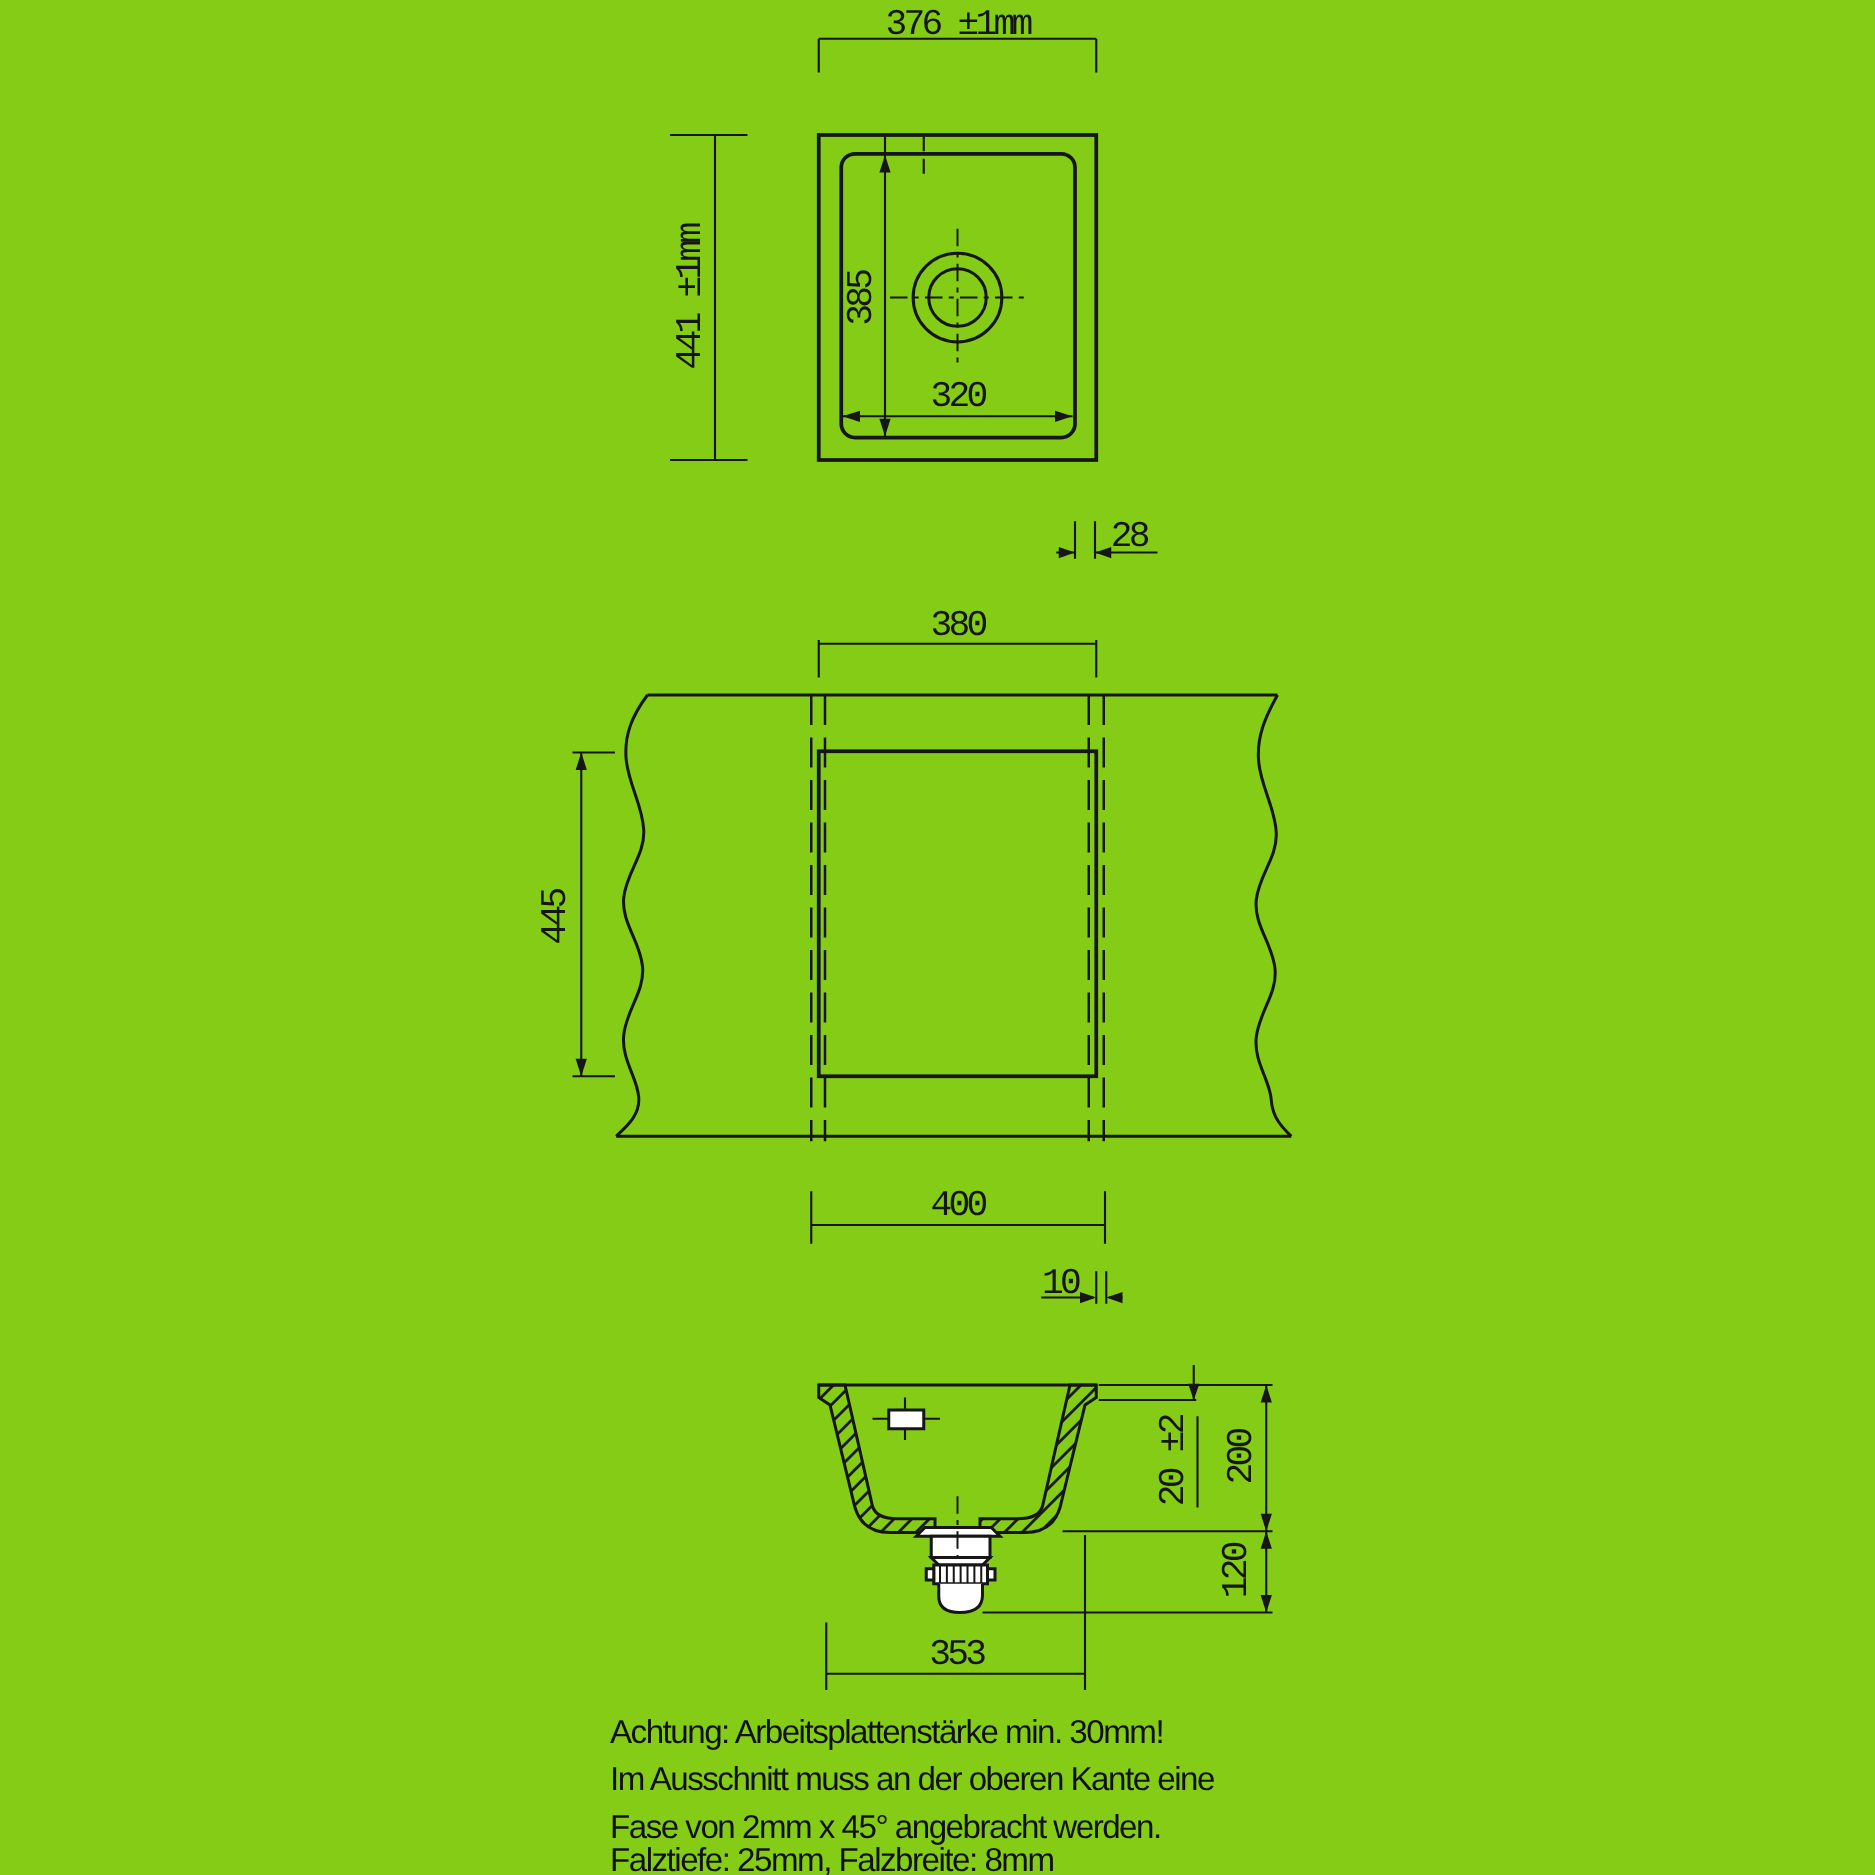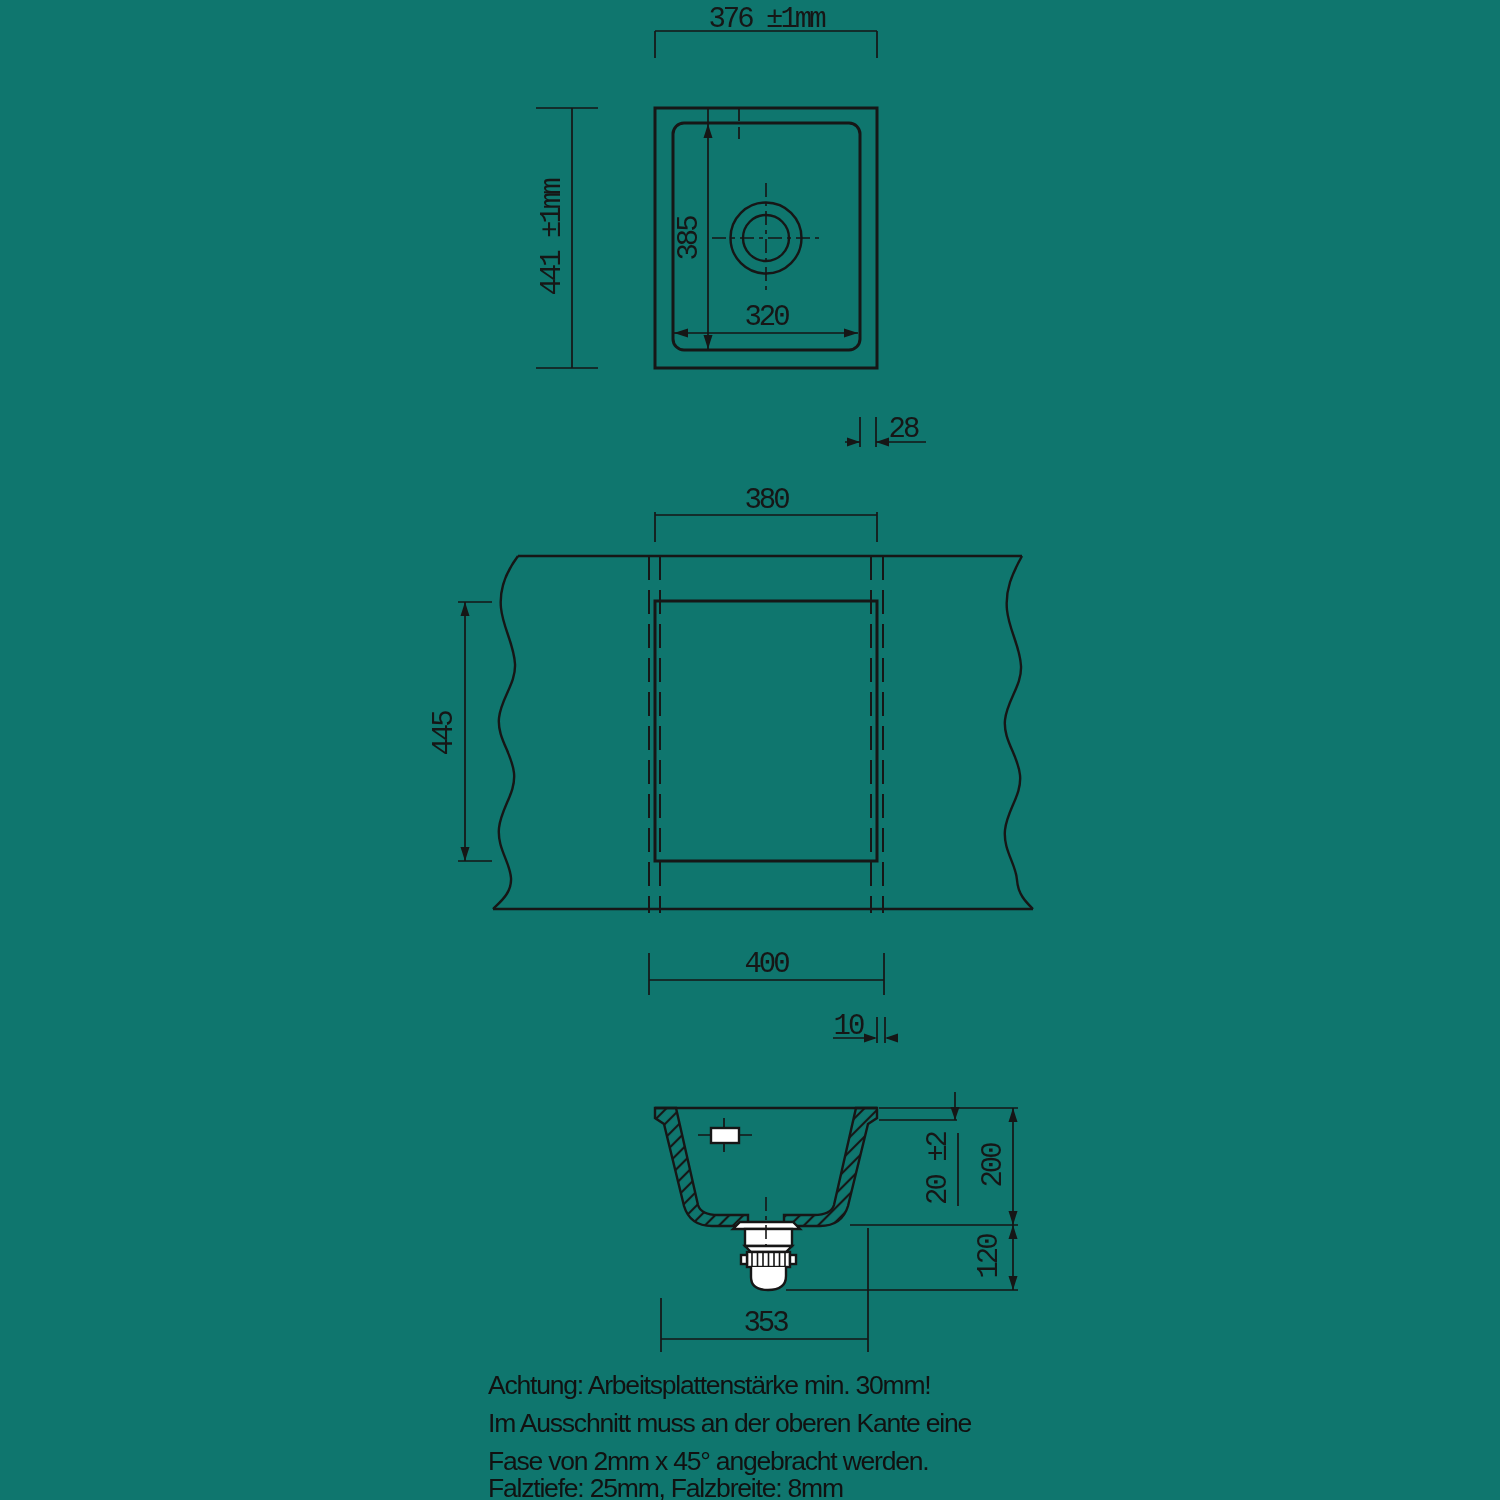--- a/index.html
+++ b/index.html
@@ -1,16 +1,16 @@
 <!DOCTYPE html>
 <html><head>
 <meta charset="utf-8">
 <style>
   html,body{margin:0;padding:0;background:#ffffff;}
-  .stage{position:relative;width:1500px;height:1500px;background:#0f766e;overflow:hidden;}
+  .stage{position:relative;width:1500px;height:1500px;background:#84cc16;overflow:hidden;}
   svg{display:block;}
   .obj   {stroke:#161616;stroke-width:3;fill:none;stroke-linecap:butt;}
   .obj2  {stroke:#161616;stroke-width:2.4;fill:none;}
   .dim   {stroke:#161616;stroke-width:1.7;fill:none;}
   .dashL {stroke:#161616;stroke-width:2;fill:none;stroke-dasharray:24 10;}
   .cline {stroke:#161616;stroke-width:1.6;fill:none;stroke-dasharray:14 5 4 5;}
   .arrow {fill:#161616;stroke:none;}
   .white {fill:#ffffff;}
   text.dimtxt{
     font-family:"Liberation Mono","DejaVu Sans Mono",monospace;

